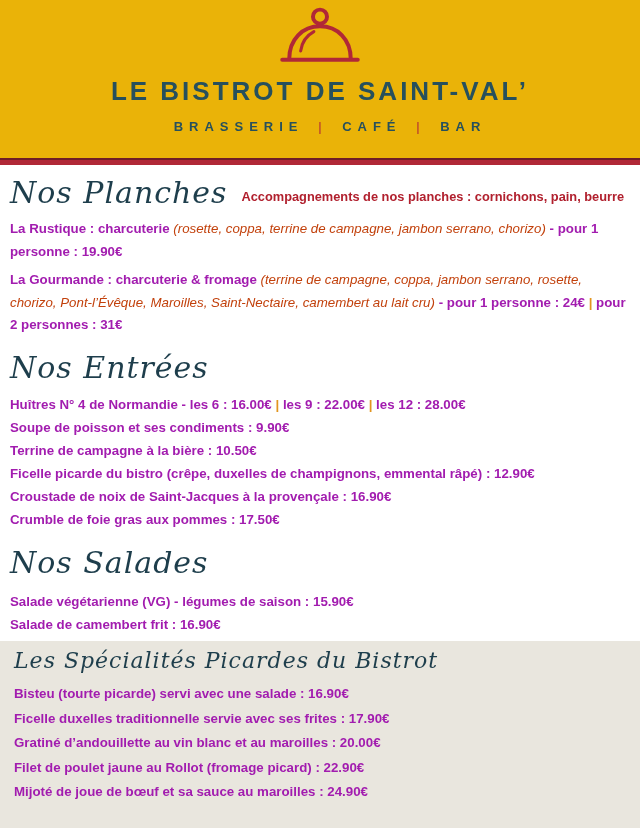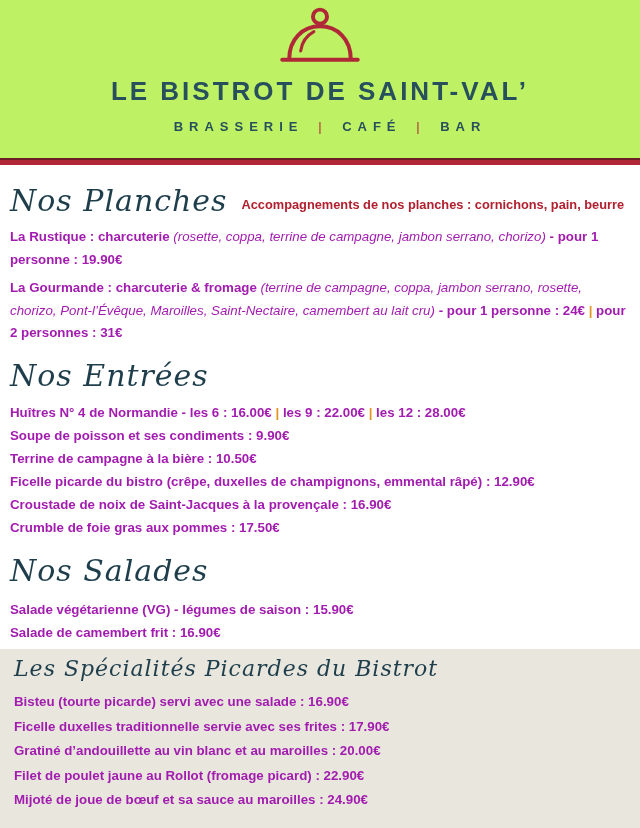--- a/index.html
+++ b/index.html
@@ -7,21 +7,21 @@
   body {
     font-family: "Liberation Sans", sans-serif;
     background: #ffffff;
     display: flex;
     flex-direction: column;
     overflow: hidden;
   }
 
   
   .header {
-    background: #bef264;
+    background: #eab308;
     text-align: center;
     padding-top: 7px;
     height: 158px;
     flex: 0 0 auto;
   }
   .cloche { display: block; margin: 0 auto; }
   .title {
     color: #27505c;
     font-size: 26px;
     font-weight: 700;
@@ -41,21 +41,21 @@
   .subtitle .pipe { color: #b02837; font-weight: 400; margin: 0 5px; }
 
   
   .divider {
     height: 7px;
     flex: 0 0 auto;
     background: linear-gradient(to bottom, #6e1d27 0 2px, #b02837 2px 100%);
   }
 
   
-  .main { background: #ffffff; padding: 16px 10px 4px; flex: 0 0 auto; }
+  .main { background: #ffffff; padding: 8px 10px 4px; flex: 0 0 auto; }
 
   .script-heading {
     font-family: "DejaVu Serif", serif;
     font-style: italic;
     font-weight: 400;
     color: #1e3e4c;
     font-size: 30px;
     line-height: 1.3;
     letter-spacing: 1px;
     white-space: nowrap;
@@ -71,21 +71,21 @@
 
   .menu-item {
     font-size: 13.3px;
     line-height: 22px;
     color: #58595b;
     margin-bottom: 1px;
   }
   .menu-list-planches .menu-item { margin-bottom: 6px; line-height: 22.5px; }
   .seg-b { color: #a21caf; font-weight: 700; }
   .seg-n { color: #a21caf; font-weight: bold; }
-  .seg-i { color: #a21caf; font-style: italic; }
+  .seg-i { color: #c2410c; font-style: italic; }
   .seg-p { color: #e2951f; font-weight: 700; }
 
   .section-entrees .script-heading { margin-top: 11px; margin-bottom: 7px; }
   .section-salades .script-heading { margin-top: 12px; margin-bottom: 9px; }
 
   
   .specials {
     background: #e9e6de;
     flex: 1 1 auto;
     padding: 6px 14px 0;

